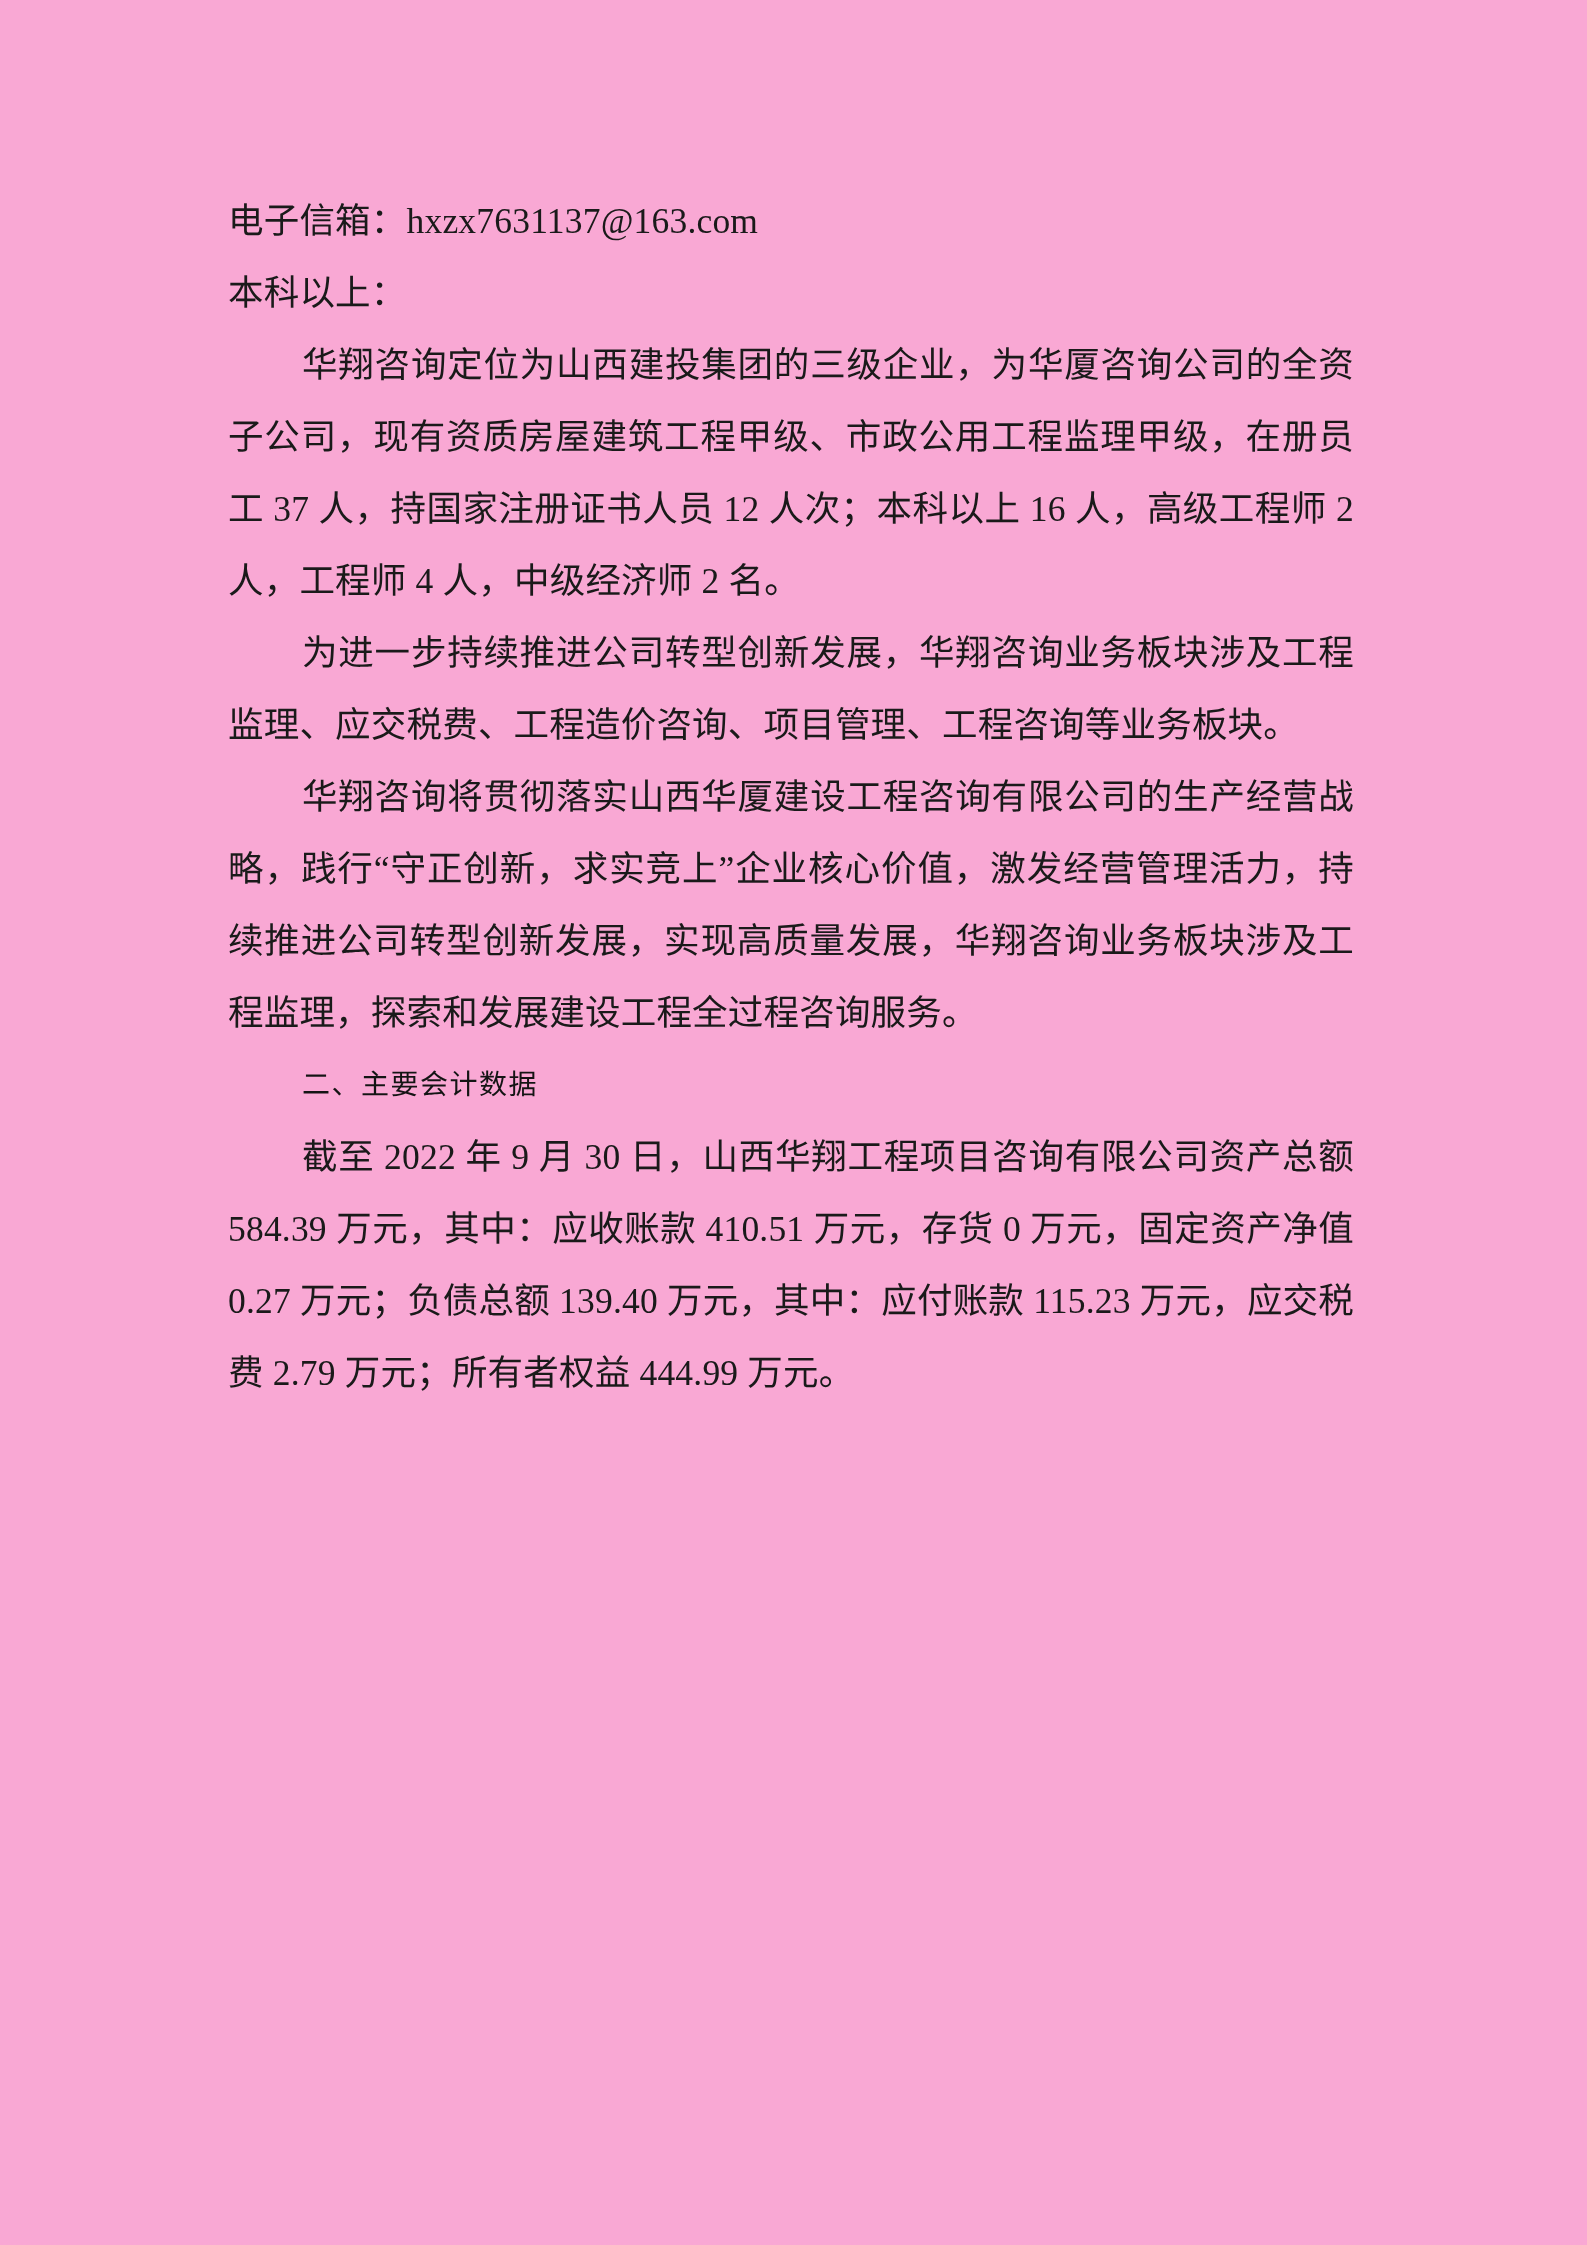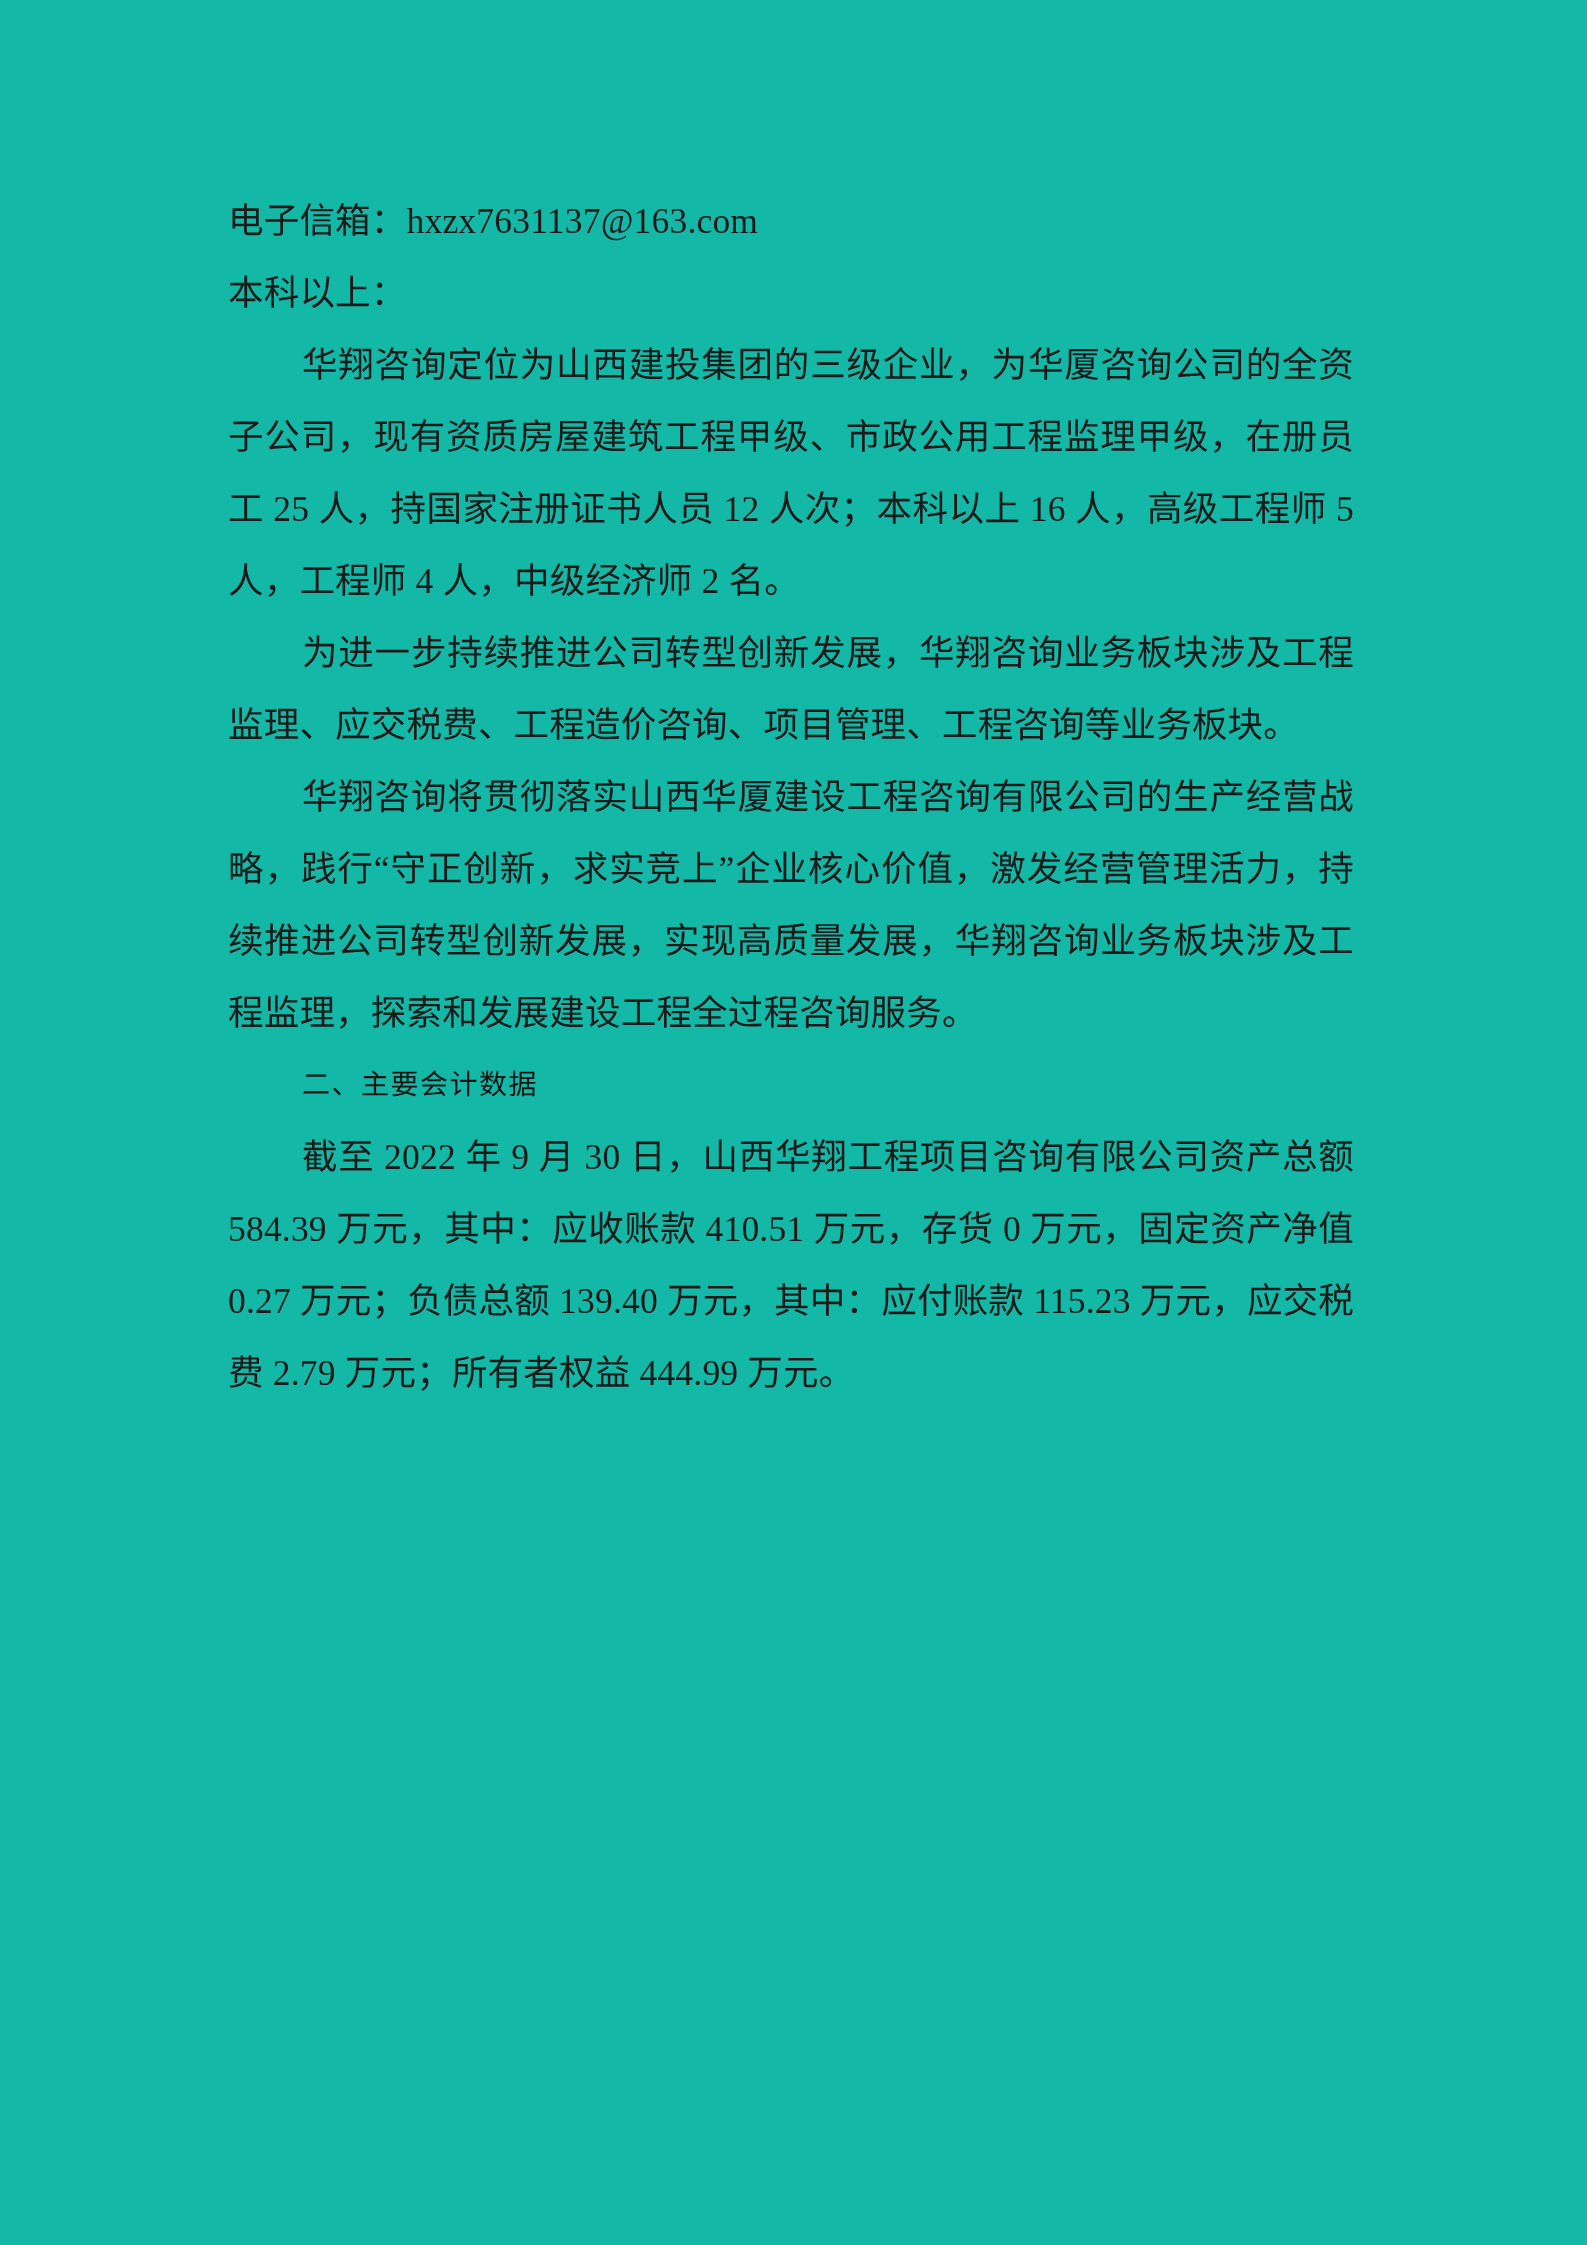--- a/index.html
+++ b/index.html
@@ -4,21 +4,21 @@
 <style>
   html, body {
     margin: 0;
     padding: 0;
     background: #ffffff;
   }
   .page {
     position: relative;
     width: 1587px;
     height: 2245px;
-    background: #14b8a6;
+    background: #f9a8d4;
     margin: 0 auto;
     overflow: hidden;
     box-sizing: border-box;
   }
   .content {
     position: absolute;
     left: 228px;
     top: 185px;
     width: 1126px;
   }
@@ -54,21 +54,21 @@
 <body>
 
 <div class="page">
   <div class="content">
 
     <p class="para no-indent">电子信箱：hxzx7631137@163.com</p>
 
     <p class="para no-indent">本科以上：</p>
 
 
-    <p class="para indent">华翔咨询定位为山西建投集团的三级企业，为华厦咨询公司的全资子公司，现有资质房屋建筑工程甲级、市政公用工程监理甲级，在册员工 25 人，持国家注册证书人员 12 人次；本科以上 16 人，高级工程师 5 人，工程师 4 人，中级经济师 2 名。</p>
+    <p class="para indent">华翔咨询定位为山西建投集团的三级企业，为华厦咨询公司的全资子公司，现有资质房屋建筑工程甲级、市政公用工程监理甲级，在册员工 37 人，持国家注册证书人员 12 人次；本科以上 16 人，高级工程师 2 人，工程师 4 人，中级经济师 2 名。</p>
 
     <p class="para indent">为进一步持续推进公司转型创新发展，华翔咨询业务板块涉及工程监理、应交税费、工程造价咨询、项目管理、工程咨询等业务板块。</p>
 
     <p class="para indent">华翔咨询将贯彻落实山西华厦建设工程咨询有限公司的生产经营战略，践行“守正创新，求实竞上”企业核心价值，激发经营管理活力，持续推进公司转型创新发展，实现高质量发展，华翔咨询业务板块涉及工程监理，探索和发展建设工程全过程咨询服务。</p>
 
     <h2 class="heading">二、主要会计数据</h2>
 
     <p class="para indent">截至 2022 年 9 月 30 日，山西华翔工程项目咨询有限公司资产总额 584.39 万元，其中：应收账款 410.51 万元，存货 0 万元，固定资产净值 0.27 万元；负债总额 139.40 万元，其中：应付账款 115.23 万元，应交税费 2.79 万元；所有者权益 444.99 万元。</p>
 
   </div>

